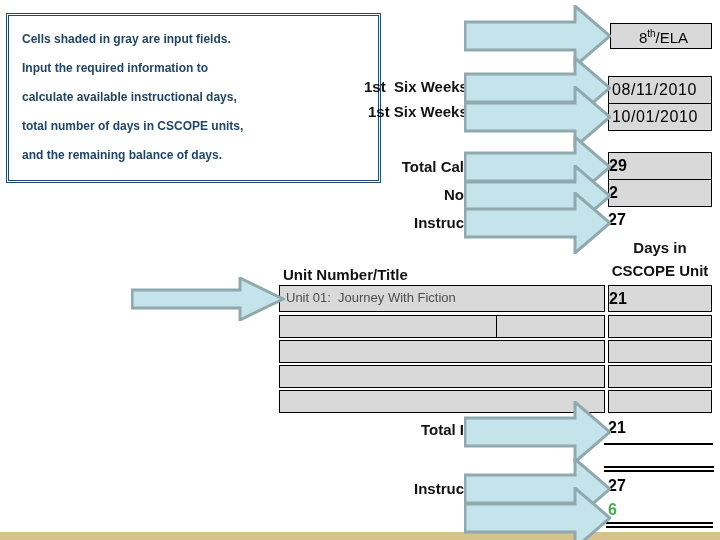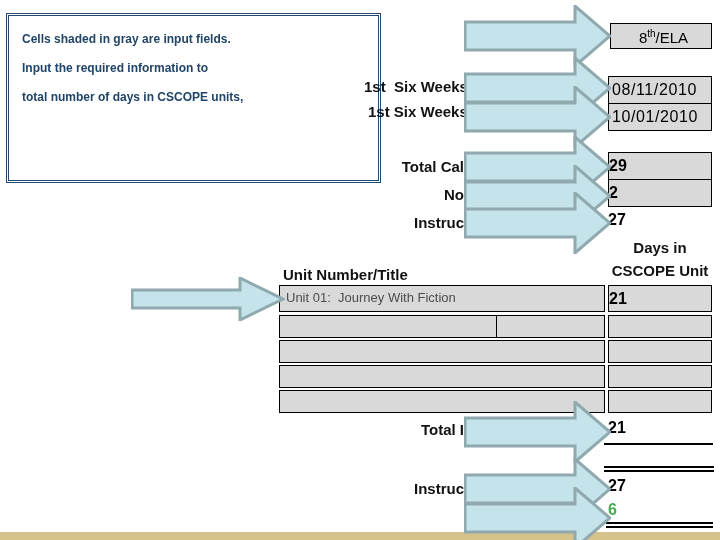--- a/index.html
+++ b/index.html
@@ -35,21 +35,23 @@
   sup{font-size:10px;}
 </style>
 </head>
 <body>
 
 <div id="canvas">
 
   <div class="abs note-box">
     <div class="note-line">Cells shaded in gray are input fields.</div>
     <div class="note-line">Input the required information to</div>
+    <div class="note-line">calculate available instructional days,</div>
     <div class="note-line">total number of days in CSCOPE units,</div>
+    <div class="note-line">and the remaining balance of days.</div>
   </div>
 
   <div class="abs cell" style="left:610px;top:23px;width:102px;height:26px;">
     <div class="cell-txt" style="padding:4px 0 0 5px;">
       <span>8</span><sup>th</sup><span>/ELA</span>
     </div>
   </div>
 
   <div class="abs lbl" style="left:364px;top:78px;">1st  Six Weeks</div>
   <div class="abs cell" style="left:608px;top:76px;width:104px;height:28px;">

